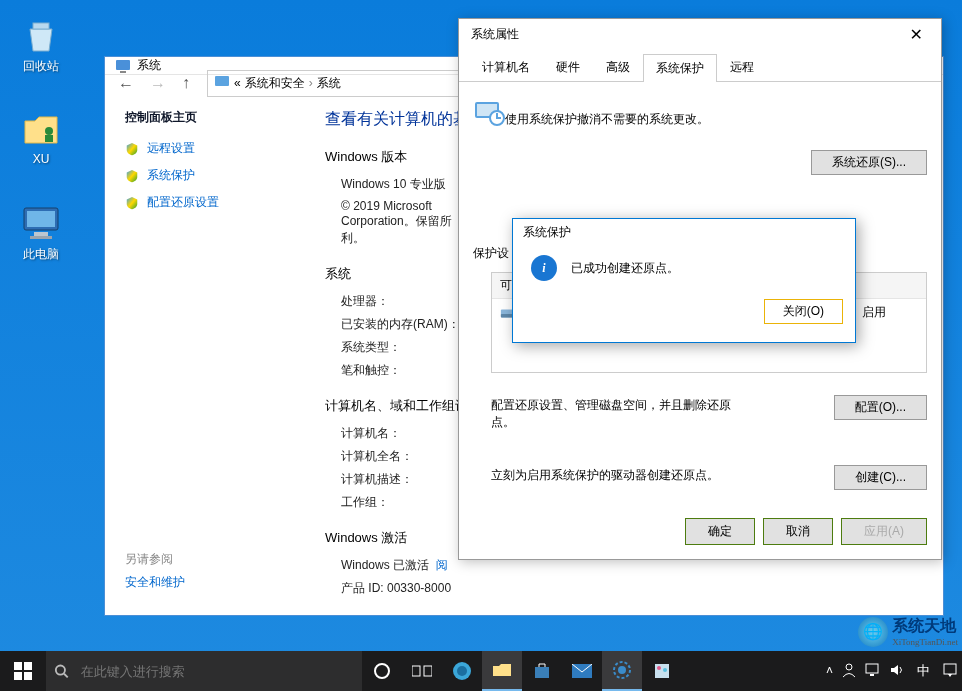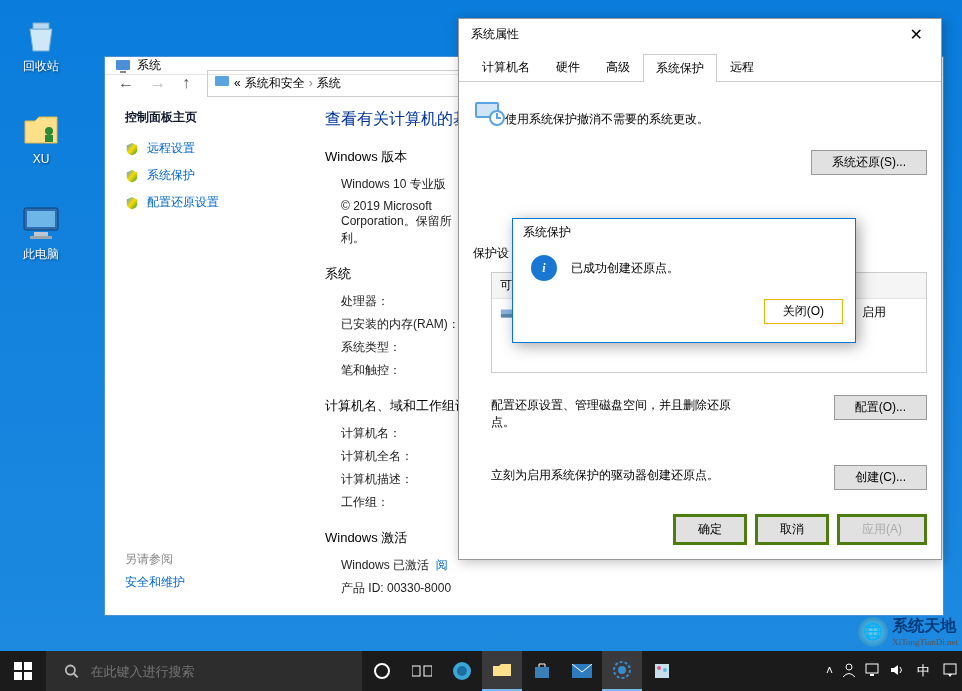--- a/index.html
+++ b/index.html
@@ -170,21 +170,21 @@
       bottom: 0;
       left: 0;
       right: 0;
       padding: 10px 14px 14px 14px;
       display: flex;
       justify-content: flex-end;
       gap: 8px;
     }
     .dialog-footer button {
       padding: 4px 22px;
-      border: 3px solid #4d7c0f;
+      border: 1px solid #4d7c0f;
       background: #e1e1e1;
       font-size: 12px;
       cursor: pointer;
       font-family: inherit;
     }
     .dialog-footer button.disabled { color: #aaa; }
 
     
     .msg-dialog {
       position: absolute;
@@ -249,21 +249,21 @@
       display: flex;
       align-items: center;
       justify-content: center;
       cursor: pointer;
     }
     .search-box {
       width: 316px;
       background: #2d2d2e;
       display: flex;
       align-items: center;
-      padding-left: 18px;
+      padding-left: 8px;
       color: #bbb;
       gap: 12px;
     }
     .search-box input {
       background: transparent;
       border: none;
       outline: none;
       color: #ddd;
       font-size: 13px;
       width: 100%;

